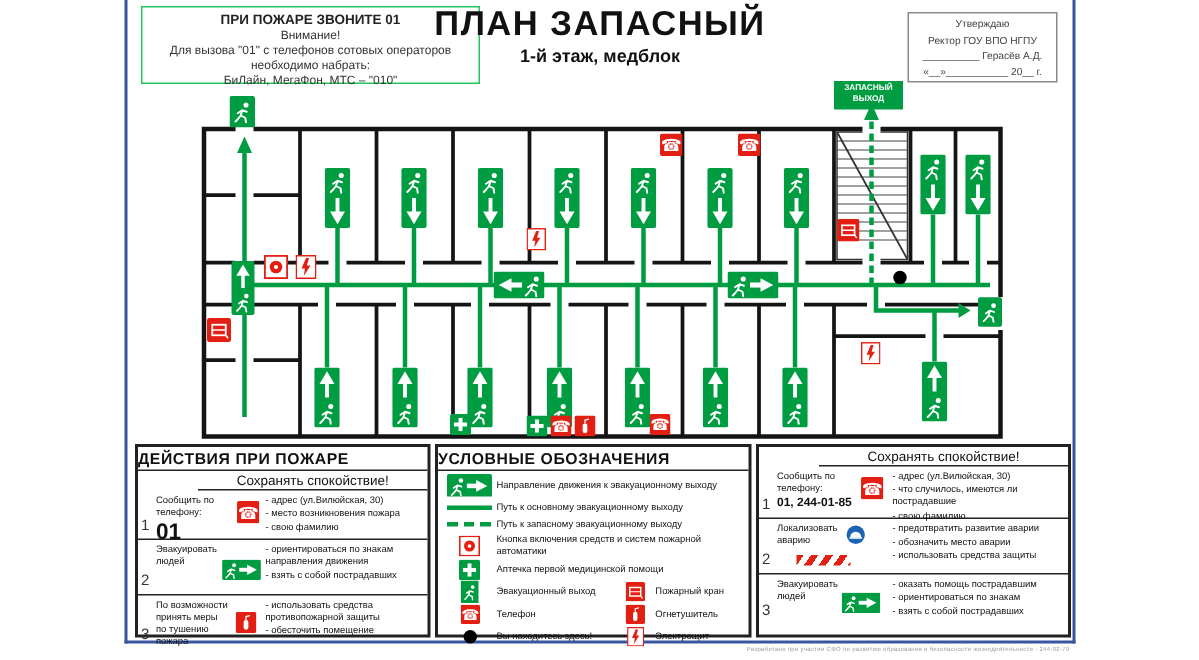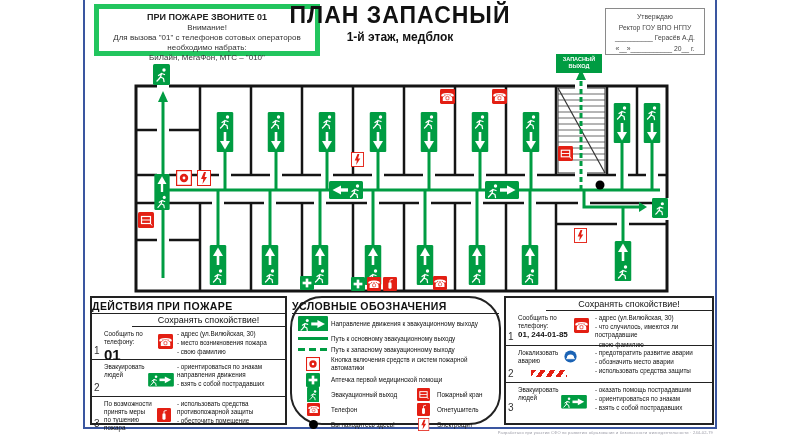--- a/index.html
+++ b/index.html
@@ -2,21 +2,21 @@
 <html><head>
 <meta charset="utf-8">
 <style>
   html,body{margin:0;padding:0;background:#fff;}
   body{font-family:"Liberation Sans","DejaVu Sans",sans-serif;color:#111;}
   .sheet{position:relative;width:799px;height:440px;background:#fff;overflow:hidden;}
   
   .vline{position:absolute;top:0;width:2px;height:429px;}
   .hline{position:absolute;height:2px;}
   
-  .firebox{position:absolute;left:94px;top:4px;width:226px;height:52px;border:5px solid #22c55e;
+  .firebox{position:absolute;left:94px;top:4px;width:226px;height:52px;border:1px solid #22c55e;
            text-align:center;font-size:8px;line-height:1.25;color:#333;padding-top:3px;box-sizing:border-box;}
   .firebox .t1{font-weight:bold;font-size:9px;color:#222;}
   .titleblk{position:absolute;left:250px;top:2px;width:300px;text-align:center;}
   .titleblk .h1{font-size:23px;font-weight:bold;letter-spacing:1px;}
   .titleblk .h2{font-size:13px;font-weight:bold;margin-top:2px;}
   .titleblk .h3{font-size:12px;font-weight:bold;margin-top:1px;}
   .approve{position:absolute;left:605px;top:8px;width:100px;height:47px;border:1px solid #8a8a8a;
            font-size:6.8px;color:#444;text-align:center;line-height:1.55;padding-top:3px;box-sizing:border-box;}
   
   #plansvg{position:absolute;left:125px;top:58px;}
@@ -332,21 +332,21 @@
             <use href="#ic-ext"></use>
           </svg>
       </div>
       <div class="pdet">
         <div>- использовать средства противопожарной защиты</div>
         <div>- обесточить помещение</div>
       </div>
     </div>
   </div>
 
-  <div class="panel" style="left:290px;width:211px;border-radius:32px;">
+  <div class="panel" style="left:290px;width:211px;">
     <div class="ptitle">УСЛОВНЫЕ ОБОЗНАЧЕНИЯ</div>
     <div class="lrow" style="height:19px;">
       <div class="licon">
           <svg width="30" height="15.9" viewBox="0 0 34 18">
             <use href="#sgn-right"></use>
           </svg>
         </div>
       <div class="ltext">Направление движения к эвакуационному выходу</div>
     </div>
     <div class="lrow" style="height:11px;">

